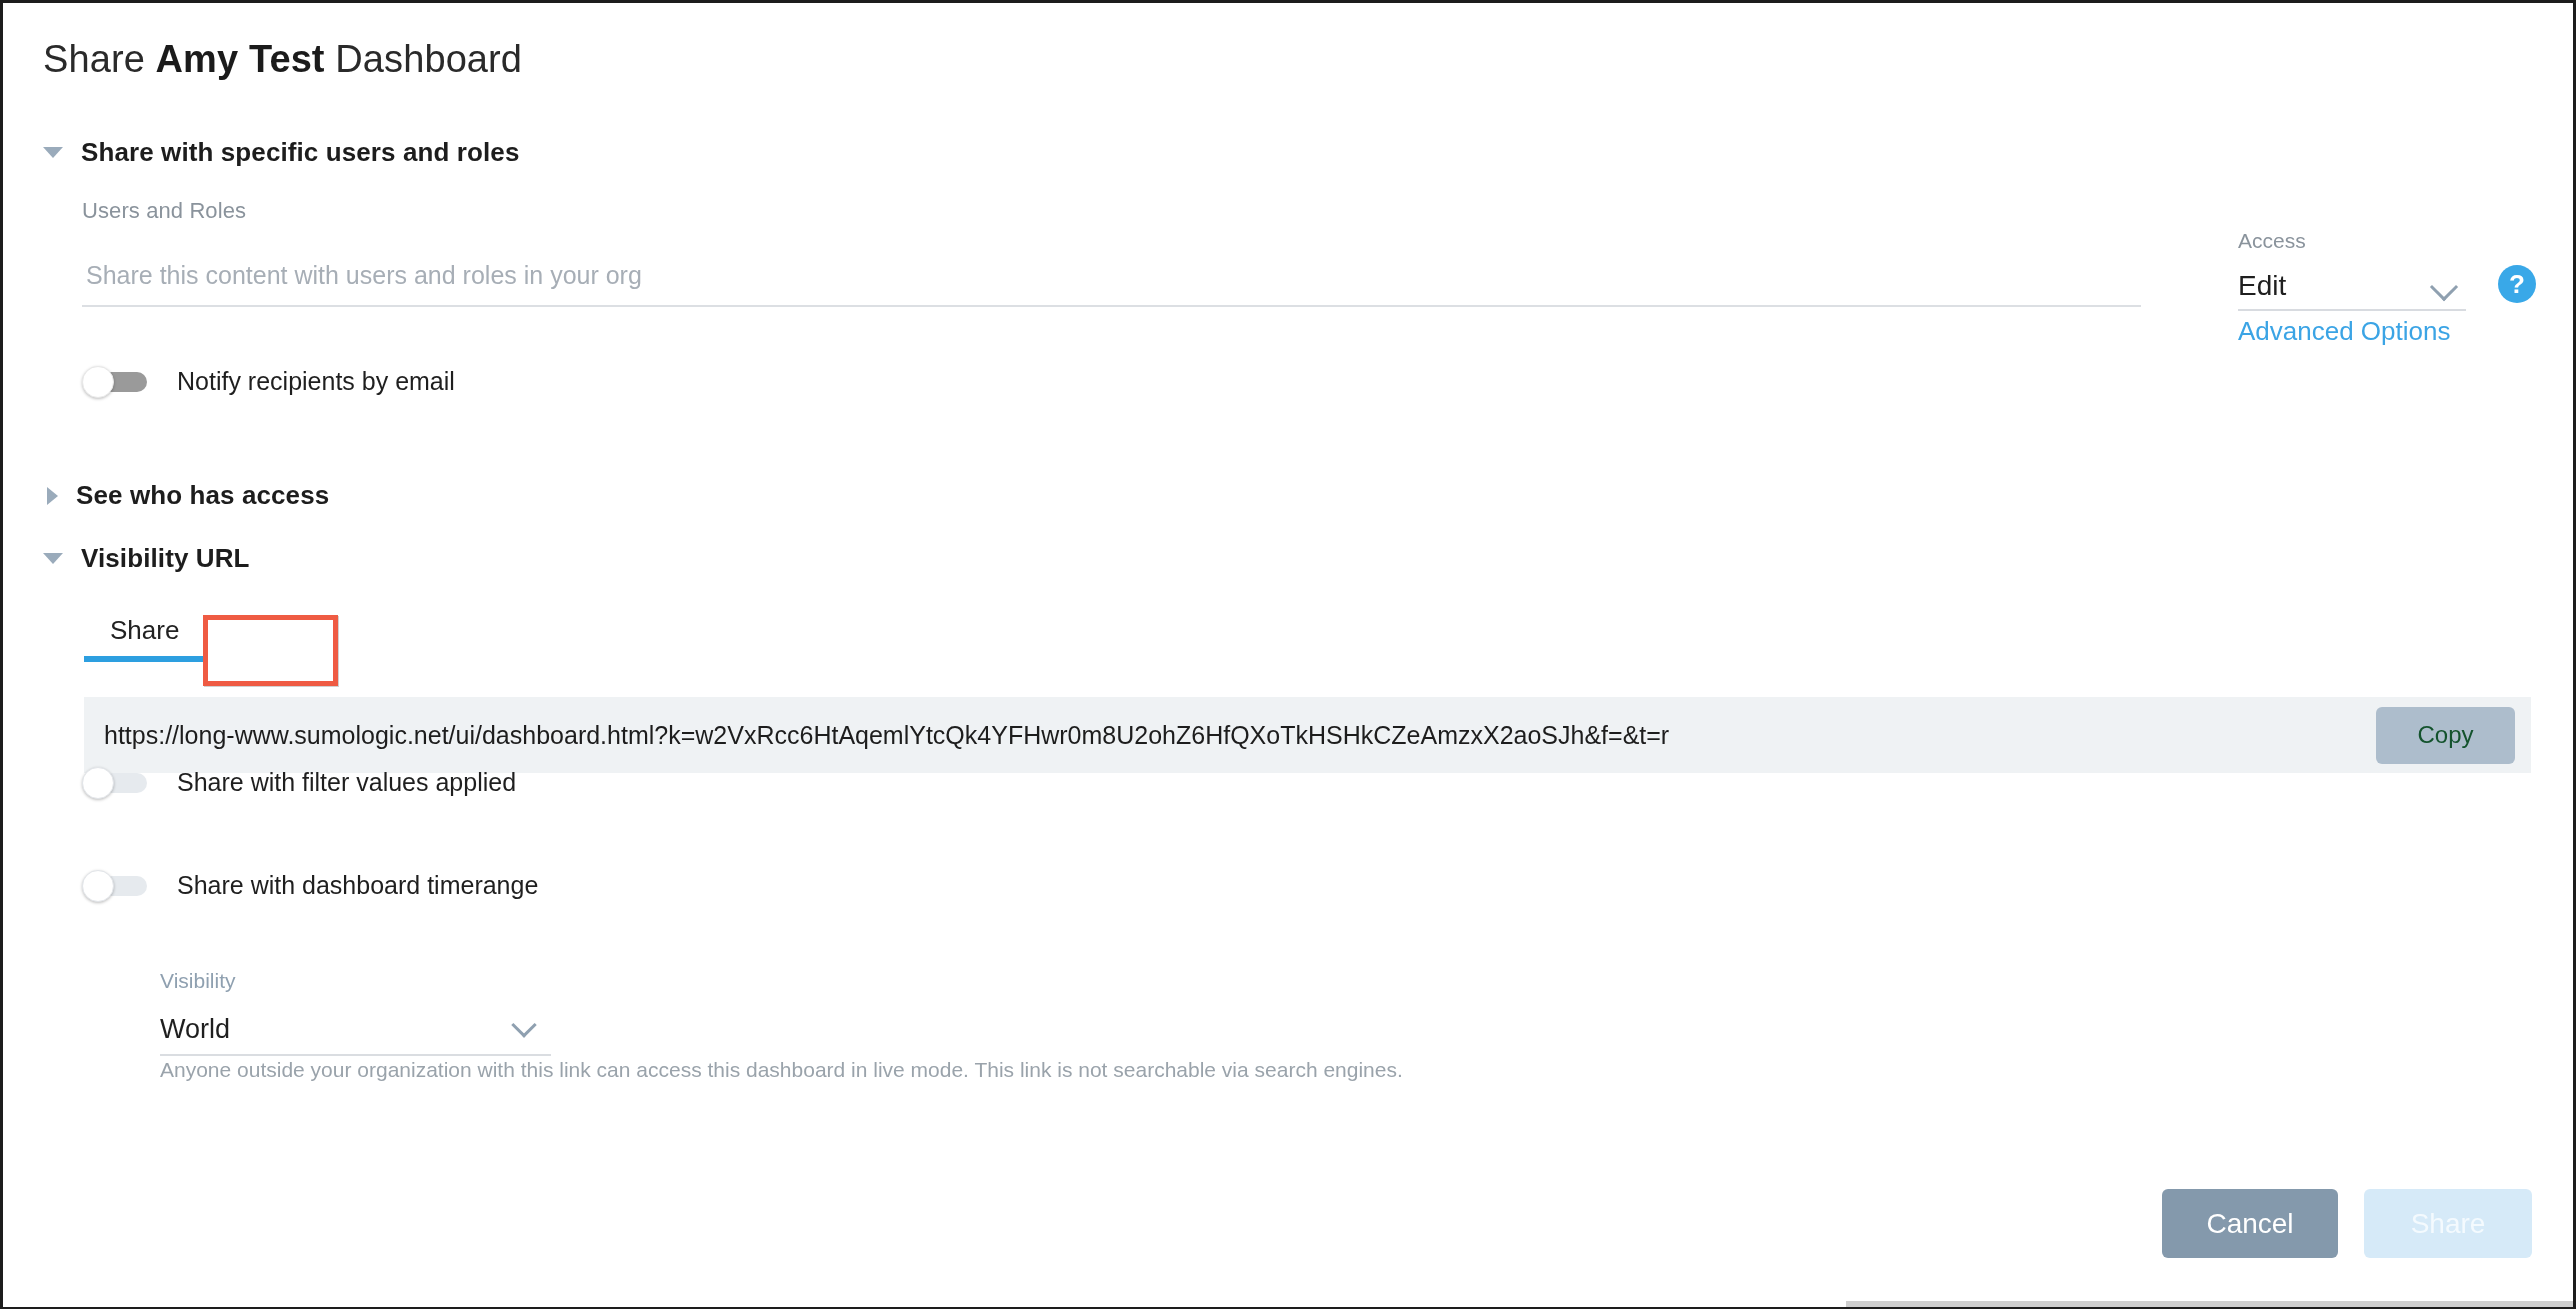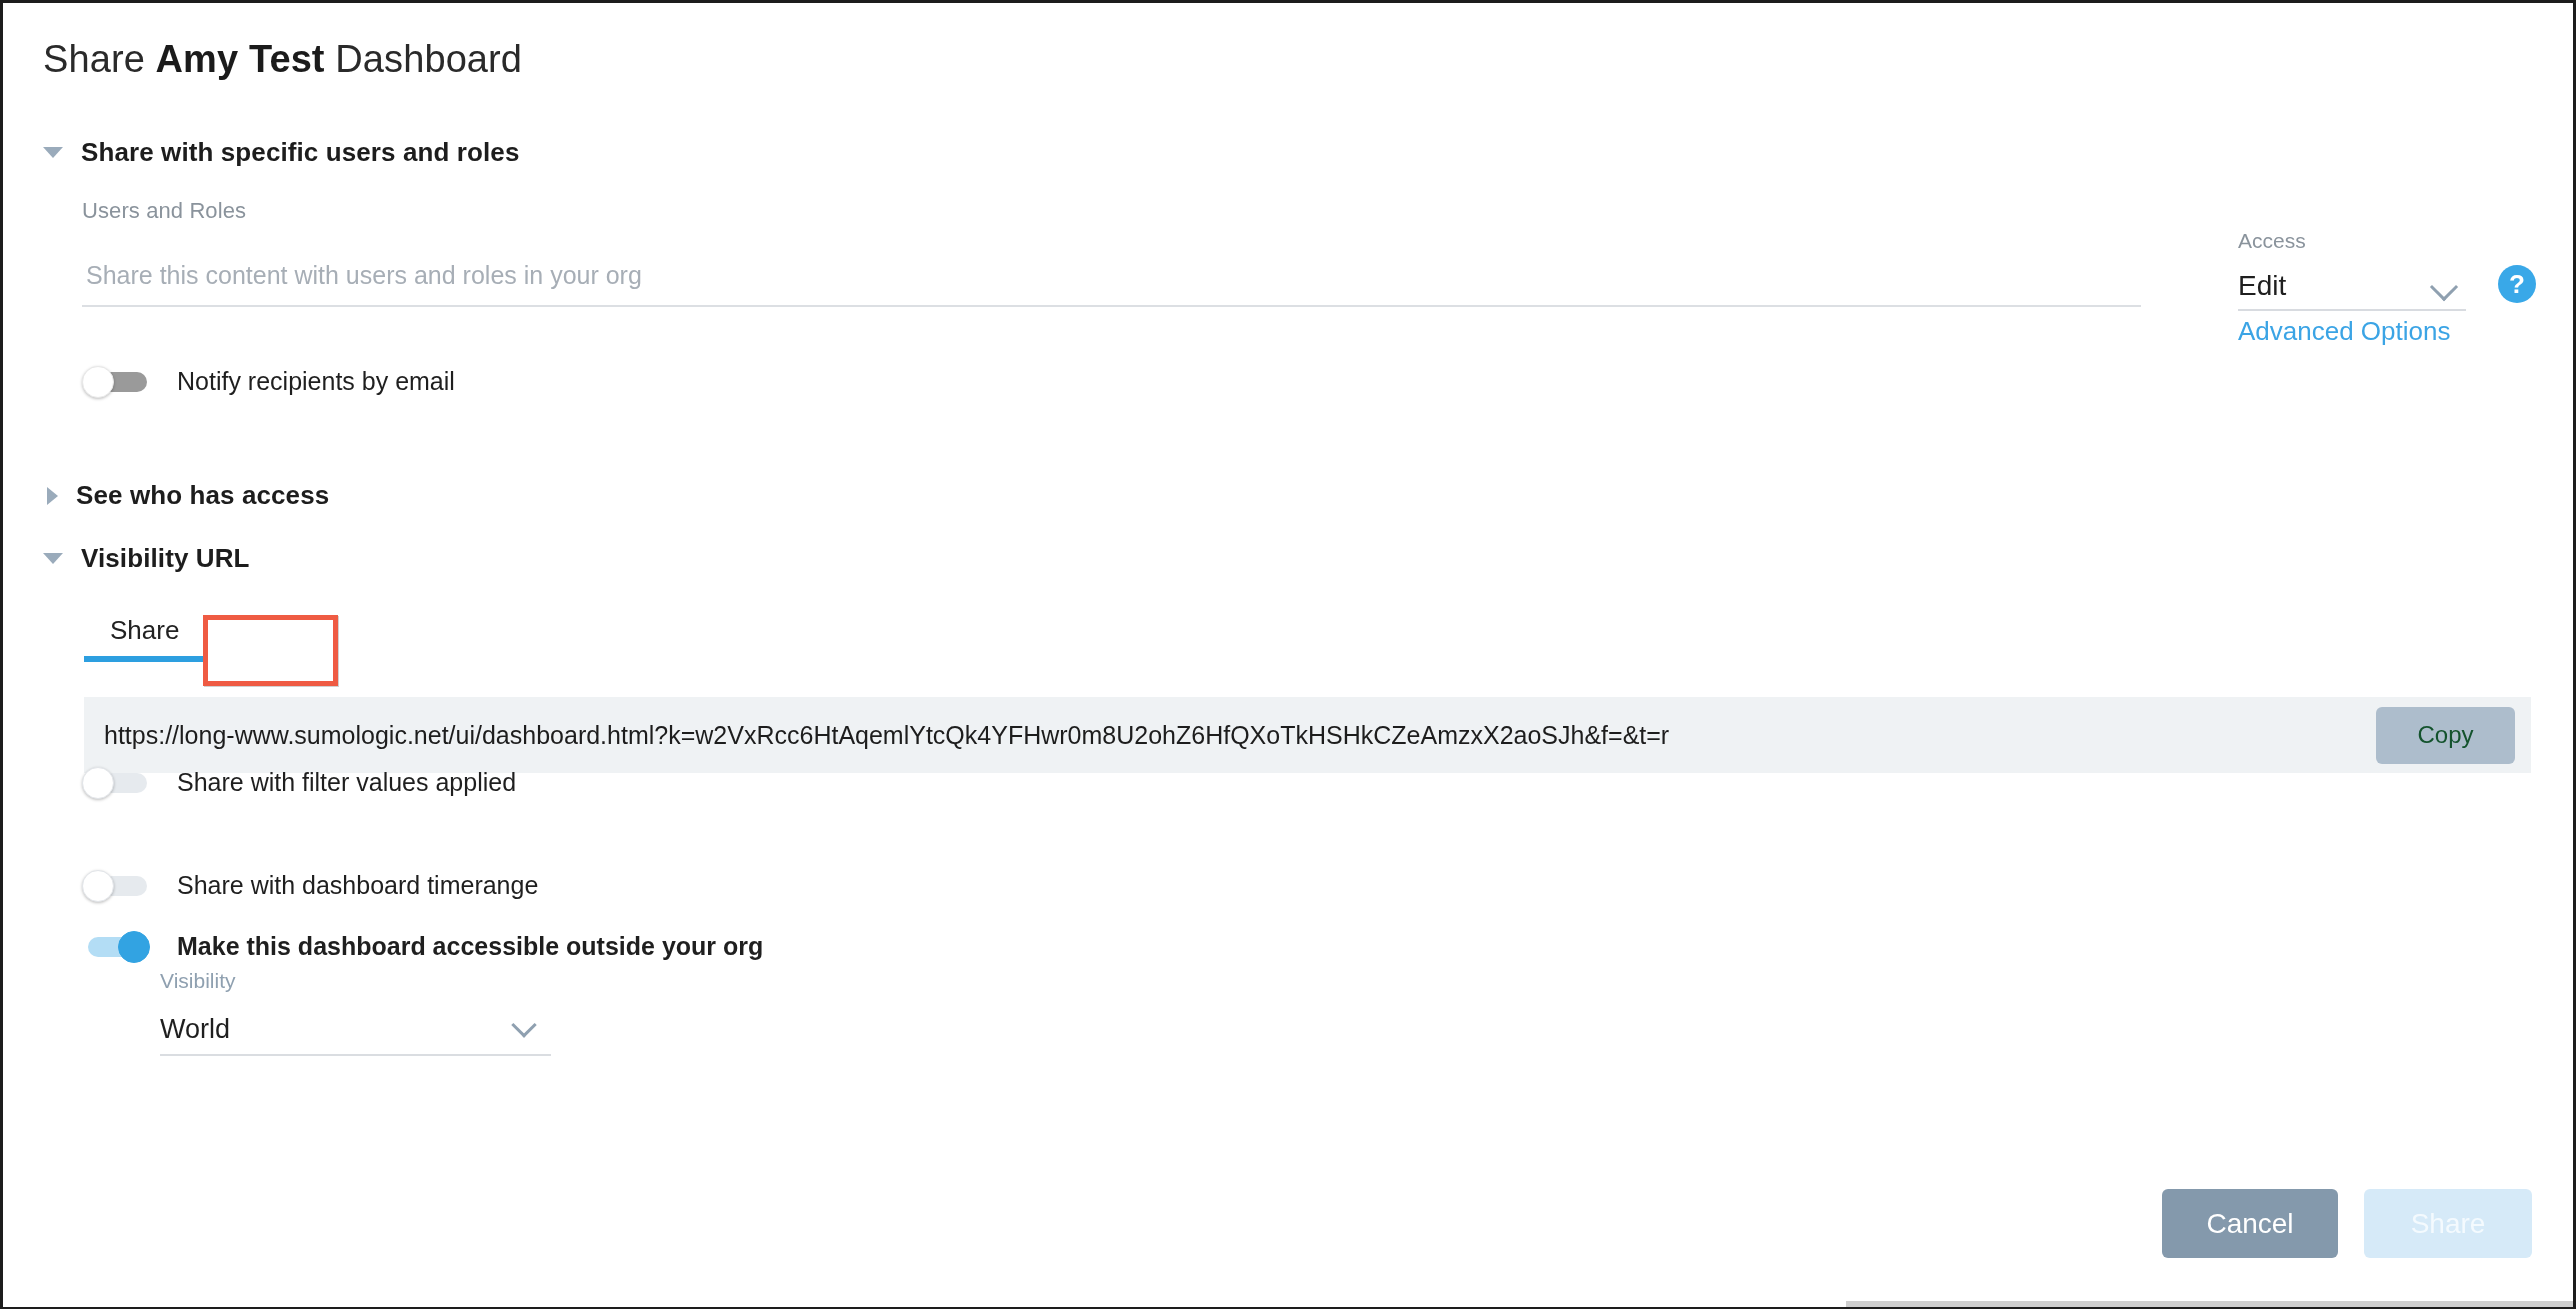--- a/index.html
+++ b/index.html
@@ -368,33 +368,27 @@
     </div>
 
     <div class="toggle-row" style="left:79px; top:867px;">
       <span class="switch">
         <span class="track"></span>
         <span class="knob"></span>
       </span>
       <span class="toggle-label">Share with dashboard timerange</span>
     </div>
 
-    <div class="toggle-row" style="left:79px; top:928px;">
-      <span class="switch on">
-        <span class="track"></span>
-        <span class="knob"></span>
-      </span>
-      <span class="toggle-label strong">Make this dashboard accessible outside your org</span>
-    </div>
 
     <div class="vis-label">Visibility</div>
     <div class="vis-select">
       <span class="vis-value">World</span>
       <span class="vis-chev"></span>
     </div>
+    <div class="vis-help">Anyone outside your organization with this link can access this dashboard in live mode. This link is not searchable via search engines.</div>
 
     <button class="footer-btn btn-cancel">Cancel</button>
     <button class="footer-btn btn-share">Share</button>
 
     <div class="bottom-strip"></div>
   </div>
 </div>
 
 
 </body></html>

